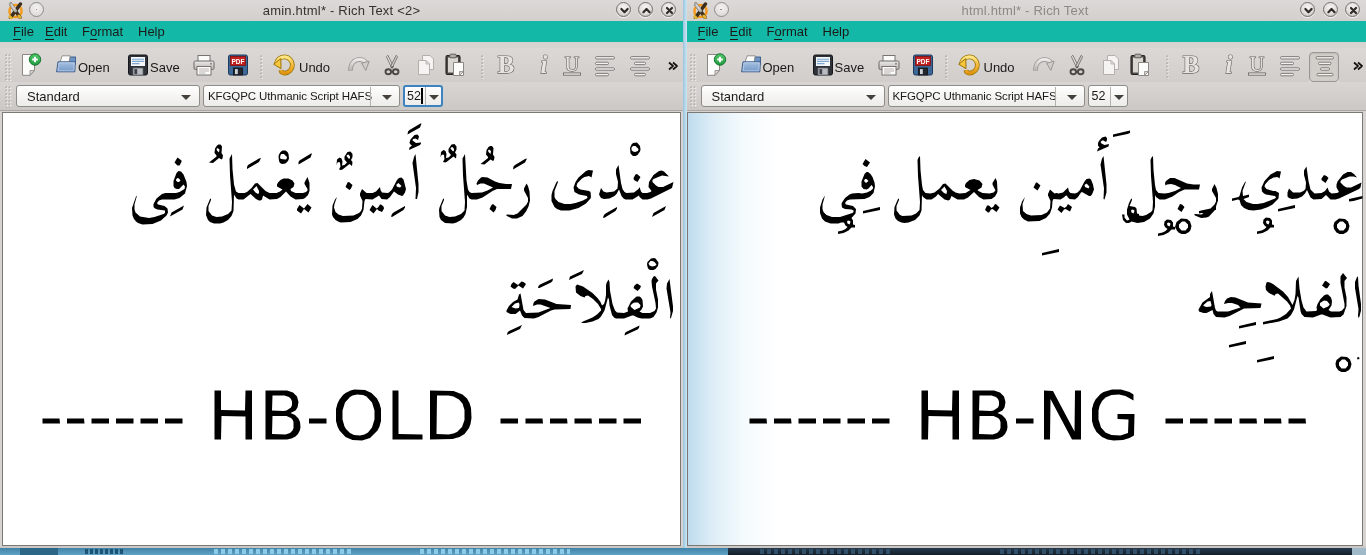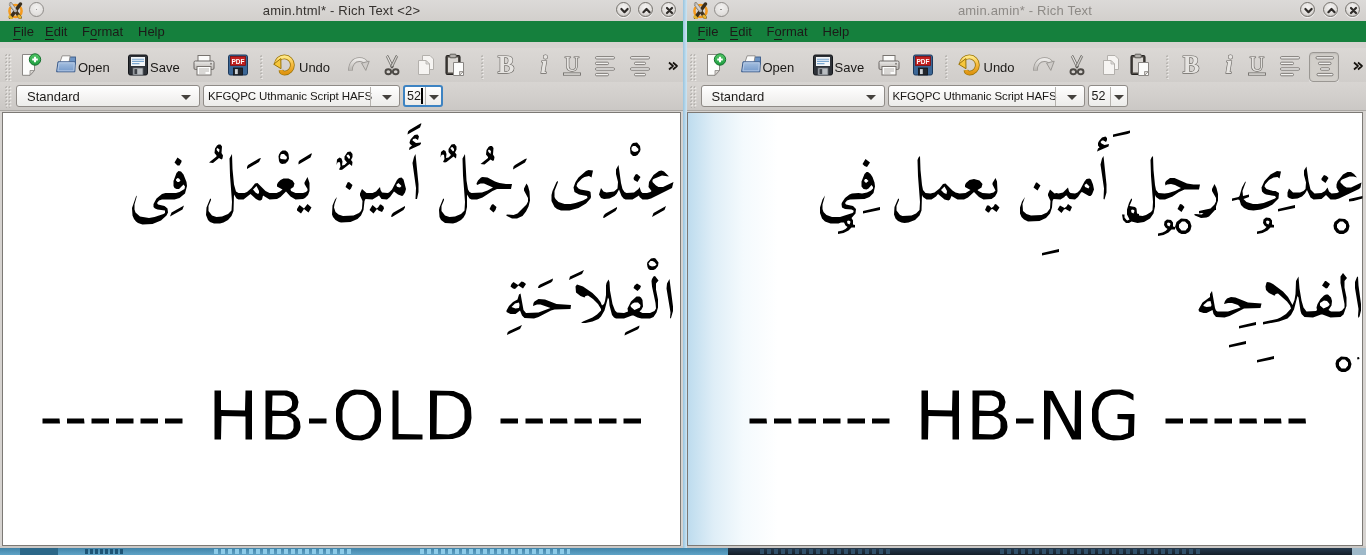--- a/index.html
+++ b/index.html
@@ -1,19 +1,19 @@
 <!DOCTYPE html>
 <html><head><meta charset="utf-8"><style>
 *{margin:0;padding:0;box-sizing:border-box}
 html,body{width:1366px;height:555px;overflow:hidden;background:#d6d3d0;font-family:"Liberation Sans",sans-serif}
 .win{position:absolute;top:0;width:683px;height:512px}
 .row{position:absolute;left:0;width:683px}
 .winR .row{left:1.5px;width:681px}
 .titlebar{top:0;height:21px;background:linear-gradient(#dcdad8,#d2cfcc)}
-.menubar{top:21px;height:21px;background:#15803d}
+.menubar{top:21px;height:21px;background:#14b8a6}
 .tb1{top:48px;height:39px;background:linear-gradient(#dbd8d5,#cfccc9);border-bottom:1px solid #b7b4b0}
 .tb2{top:82px;height:29px;background:linear-gradient(#d8d5d2,#cbc8c5);border-bottom:1px solid #aaa7a3}
 .content{position:absolute;top:112px;left:2px;width:679px;height:434px;background:#fff;border:1px solid #7c7975}.frameb{position:absolute;top:546px;left:0;width:683px;height:2px;background:#cbc8c5}
 .winR .content{left:4px;width:676px;background:linear-gradient(90deg,#bedcee 0px,#dfeef7 26px,#f4fafd 55px,#fff 90px)}
 .bluestrip{position:absolute;left:683px;top:0;width:4px;height:555px;background:linear-gradient(90deg,#98c4de,#cfe6f4)}
 .taskbar{position:absolute;left:0;top:548px;width:1366px;height:7px;background:#4f8fb3}
 .title{position:absolute;top:3px;width:100%;text-align:center;font-size:13px;color:#35322f;letter-spacing:0.2px}
 .winR .title{color:#8d8a86}
 .wbtn{position:absolute;top:2px;width:15px;height:15px;border-radius:50%;background:radial-gradient(circle at 50% 35%,#f6f5f4,#dcd9d6 70%,#ccc9c6);border:1px solid #74716c;box-shadow:0 1px 1px rgba(255,255,255,.8), inset 0 -1px 1px rgba(0,0,0,.08)}
 .wbtn svg{position:absolute;left:1px;top:1px}
@@ -222,21 +222,21 @@
       <circle cx="8.5" cy="9" r="6.1" fill="none" stroke="#f59a1d" stroke-width="2.5"></circle>
       <path d="M13.4 2 L3.6 15.6" stroke="#3a2f1e" stroke-width="3.5" stroke-linecap="round"></path>
       <path d="M3.7 2.2 L13.1 15.4" stroke="#41341f" stroke-width="3.5" stroke-linecap="round"></path>
       <path d="M3.7 2.2 L8.3 8.6" stroke="#b0ada9" stroke-width="3.3" stroke-linecap="round"></path>
       <path d="M4.6 3.1 L7.6 7.3" stroke="#d8d5d2" stroke-width="1.6" stroke-linecap="round"></path>
       <path d="M2.9 14.6 L4.4 16.2" stroke="#e3b431" stroke-width="3" stroke-linecap="round"></path>
       <path d="M11.9 14.1 L13 15.3" stroke="#e3b431" stroke-width="3" stroke-linecap="round"></path>
     </svg>
     <div style="position:absolute;left:29px;top:2px;width:15px;height:15px;border-radius:50%;background:radial-gradient(circle at 50% 35%,#f3f2f1,#e3e1df 60%,#d5d2cf);border:1px solid #8f8c89"></div>
     <div style="position:absolute;left:35.5px;top:8.5px;width:1.6px;height:1.6px;border-radius:50%;background:#8a8784"></div>
-    <div class="title">amin.amin* - Rich Text</div>
+    <div class="title">html.html* - Rich Text</div>
     <div class="wbtn" style="left:615.5px">
         <svg width="13" height="13" viewBox="0 0 13 13">
           <path d="M3.4 5 L6.5 8.2 L9.6 5" fill="none" stroke="#2e2b28" stroke-width="2.2" stroke-linecap="round" stroke-linejoin="round"></path>
         </svg>
       </div>
     <div class="wbtn" style="left:638px">
         <svg width="13" height="13" viewBox="0 0 13 13">
           <path d="M3.4 8.2 L6.5 5 L9.6 8.2" fill="none" stroke="#2e2b28" stroke-width="2.2" stroke-linecap="round" stroke-linejoin="round"></path>
         </svg>
       </div>

